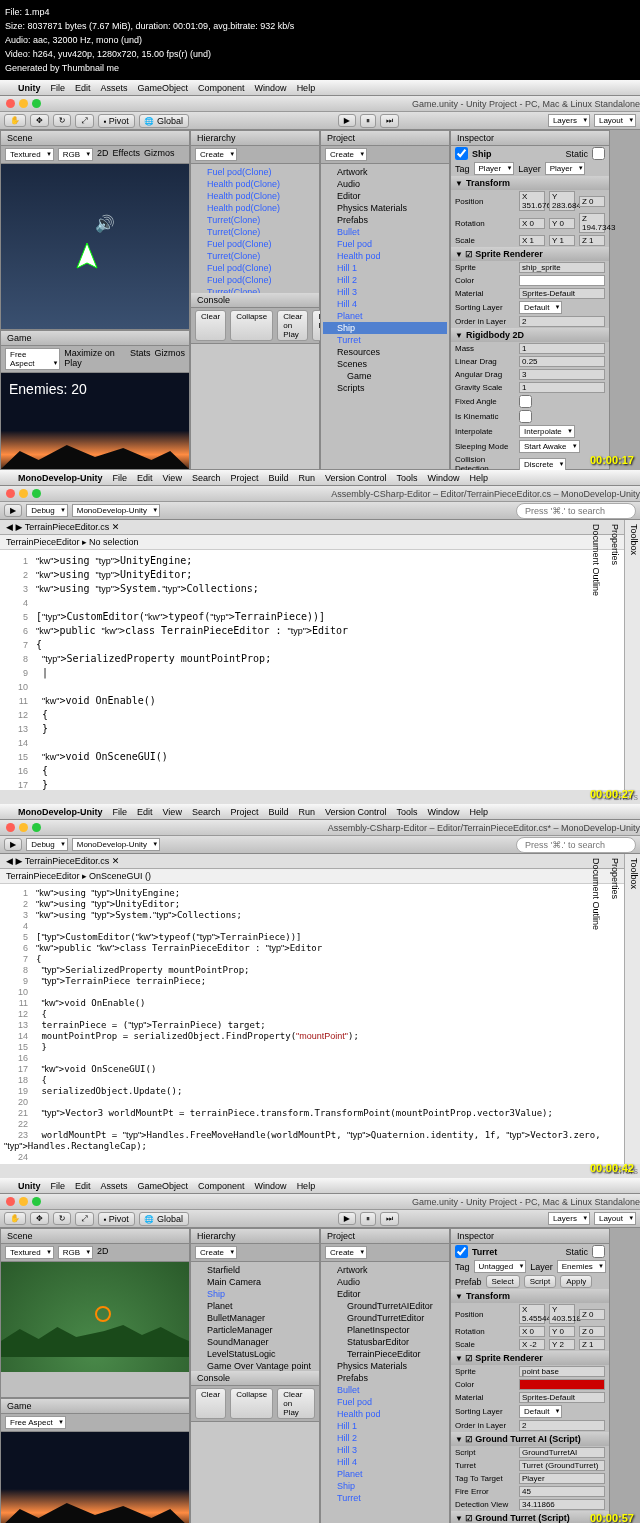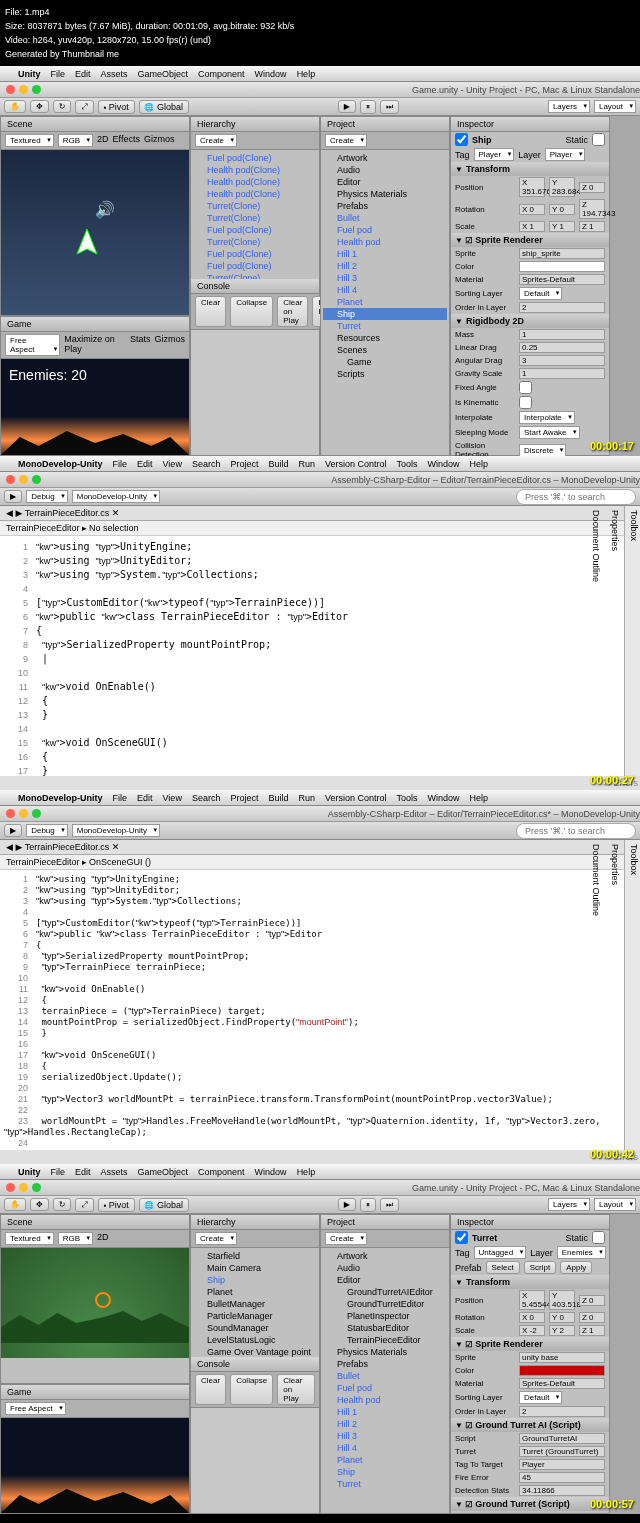--- a/index.html
+++ b/index.html
@@ -44,20 +44,21 @@
 .terrain-hills{position:absolute;bottom:15px;width:100%;height:40px;background:#1a4a1a;clip-path:polygon(0 100%,0 60%,10% 30%,20% 55%,30% 25%,40% 50%,55% 35%,65% 20%,75% 45%,85% 25%,95% 50%,100% 60%,100% 100%)}
 .errors-btn{margin-left:auto;font-size:8px;color:#888}
 .sidebar-tabs{width:16px;background:#e8e8e8;writing-mode:vertical-rl;font-size:8px;padding:4px 1px;border-left:1px solid #aaa}
 </style>
 </head>
 <body>
 
 <div class="header-info">
   <div>File: 1.mp4</div>
   <div>Size: 8037871 bytes (7.67 MiB), duration: 00:01:09, avg.bitrate: 932 kb/s</div>
+  <div>Audio: aac, 32000 Hz, mono (und)</div>
   <div>Video: h264, yuv420p, 1280x720, 15.00 fps(r) (und)</div>
   <div>Generated by Thumbnail me</div>
 </div>
 
 <div class="frame" style="position:relative">
   <div class="mac-menu">
     <span class="apple"></span>
     <b>Unity</b>
     <span>File</span>
       <span>Edit</span>
@@ -576,21 +577,21 @@
         </div>
       <div class="insp-row">
           <span class="insp-label">Scale</span>
           <span class="insp-field">X -2</span>
           <span class="insp-field">Y 2</span>
           <span class="insp-field">Z 1</span>
         </div>
       <div class="insp-header">▼ ☑ <span>Sprite Renderer</span></div>
       <div class="insp-row">
           <span class="insp-label">Sprite</span>
-          <span class="insp-field">unity base</span>
+          <span class="insp-field">point base</span>
         </div>
       <div class="insp-row">
           <span class="insp-label">Color</span>
           <span class="insp-field" style="background:#c00">&nbsp;</span>
         </div>
       <div class="insp-row">
           <span class="insp-label">Material</span>
           <span class="insp-field">Sprites-Default</span>
         </div>
       <div class="insp-row">
@@ -612,21 +613,21 @@
         </div>
       <div class="insp-row">
           <span class="insp-label">Tag To Target</span>
           <span class="insp-field">Player</span>
         </div>
       <div class="insp-row">
           <span class="insp-label">Fire Error</span>
           <span class="insp-field">45</span>
         </div>
       <div class="insp-row">
-          <span class="insp-label">Detection Stats</span>
+          <span class="insp-label">Detection View</span>
           <span class="insp-field">34.11866</span>
         </div>
       <div class="insp-header">▼ ☑ <span>Ground Turret (Script)</span></div>
 
     </div>
   </div>
   <div class="timestamp">00:00:57</div>
 </div>
 
 </body></html>

